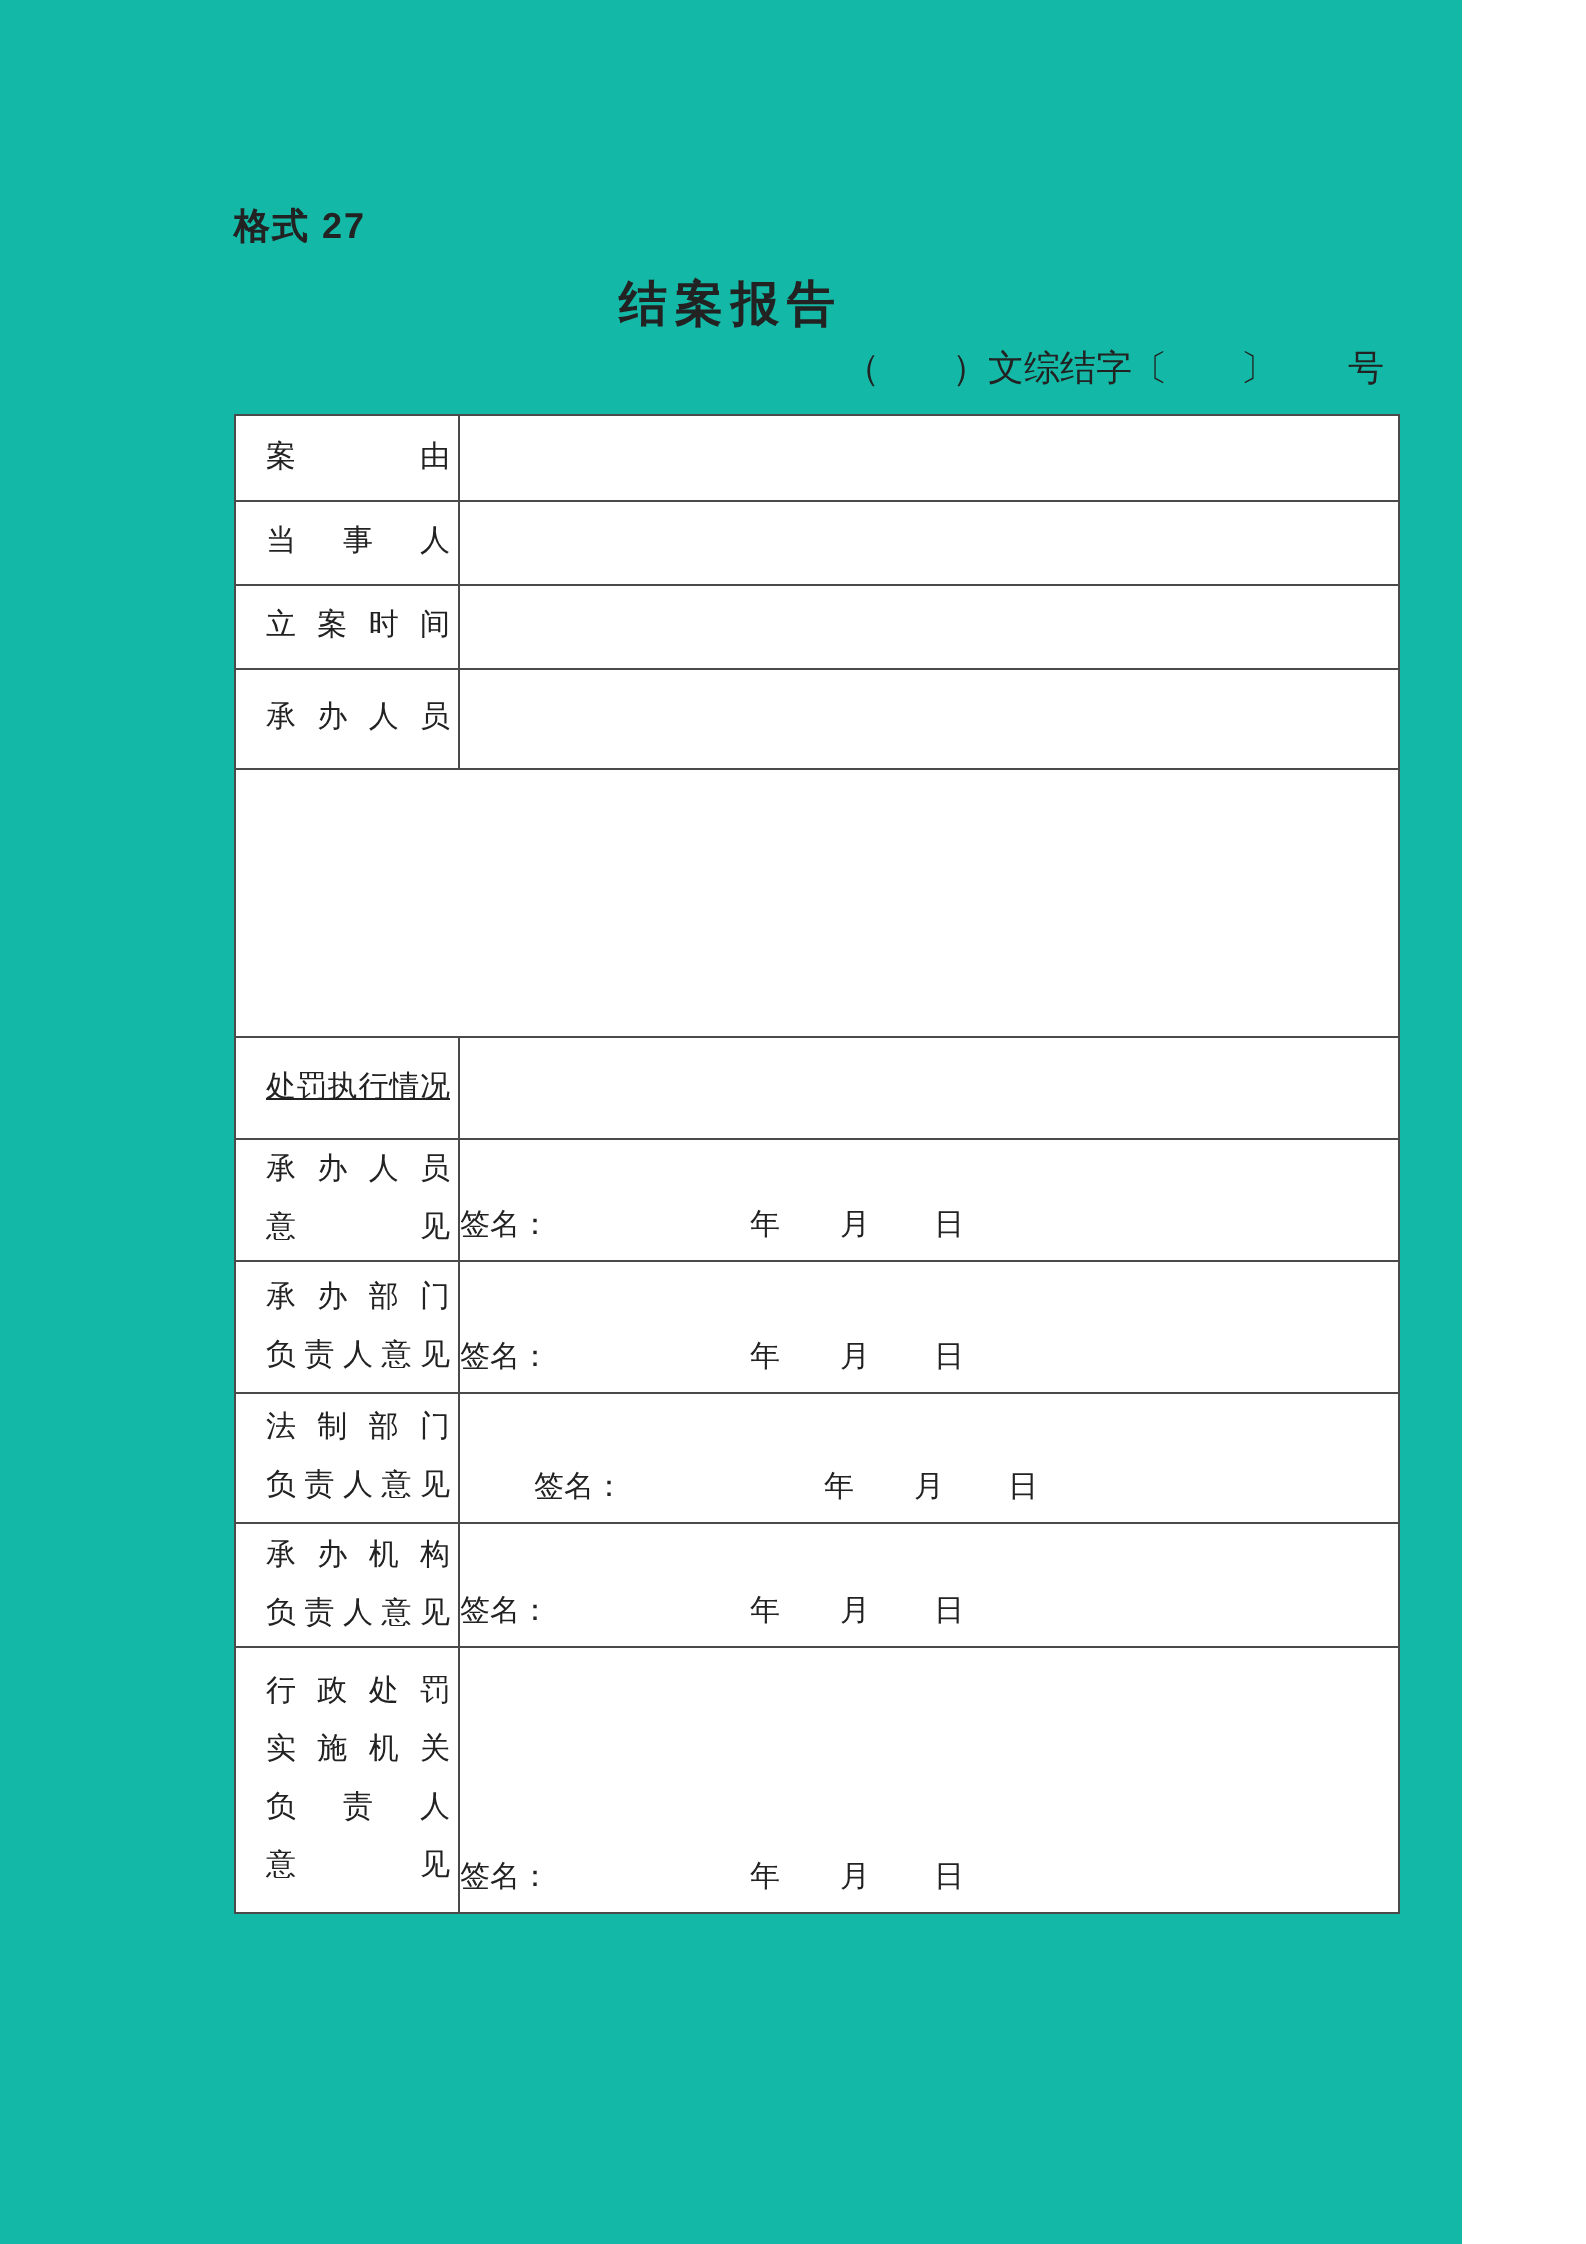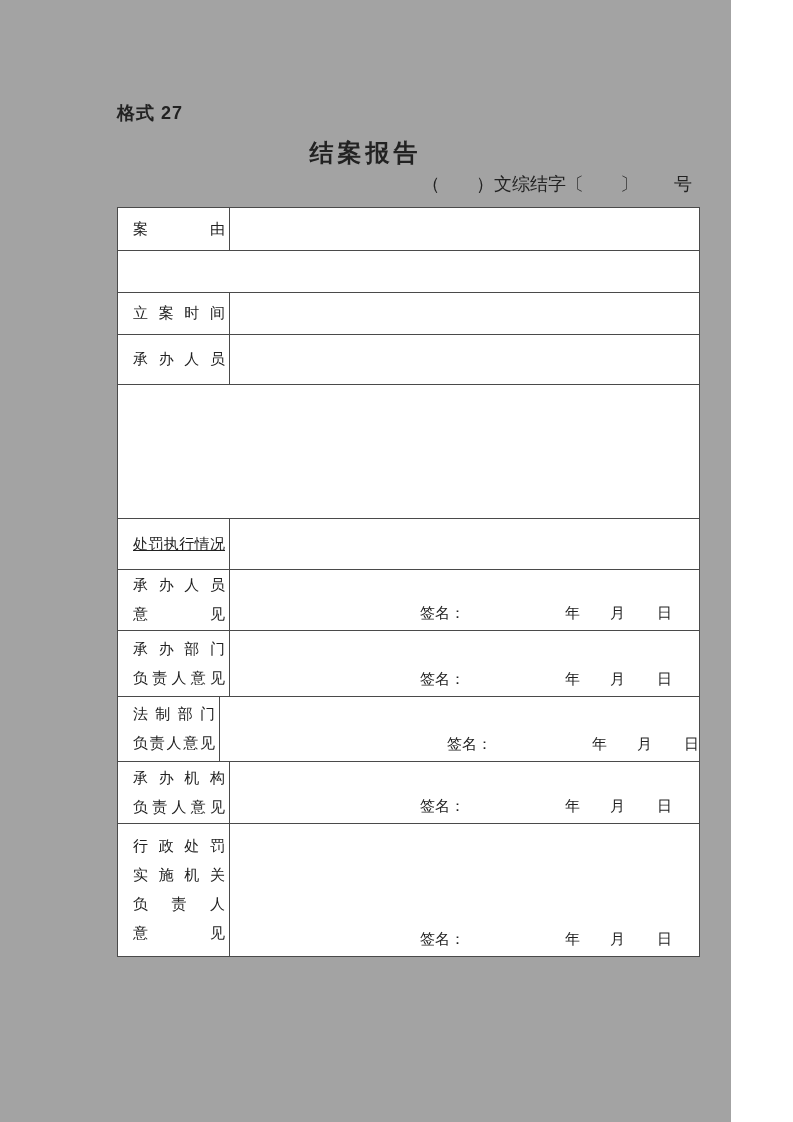--- a/index.html
+++ b/index.html
@@ -4,21 +4,21 @@
 <style>
   html, body {
     margin: 0;
     padding: 0;
     background: #ffffff;
   }
   .page {
     position: relative;
     width: 731px;
     height: 1122px;
-    background: #a3a3a3;
+    background: #14b8a6;
     color: #222222;
     font-family: "Liberation Serif", "DejaVu Serif", serif;
     overflow: hidden;
   }
   .format-label {
     position: absolute;
     left: 117px;
     top: 103px;
     font-family: "Liberation Sans", "DejaVu Sans", sans-serif;
     font-weight: bold;
@@ -93,21 +93,21 @@
     position: relative;
   }
   .sig-line {
     display: flex;
     align-items: baseline;
     font-size: 15px;
     line-height: 18px;
     padding-bottom: 8px;
     white-space: nowrap;
   }
-  .sig-name  { margin-left: 190px; }
+  .sig-name  { }
   .sig-year  { margin-left: 100px; }
   .sig-month { margin-left: 30px; }
   .sig-day   { margin-left: 32px; }
 </style>
 </head>
 <body>
 
 <div class="page">
   <div class="format-label">格式 27</div>
 
@@ -116,20 +116,23 @@
   <div class="doc-number">（　　）文综结字〔　　〕　　号</div>
 
   <div class="form-table">
       <div class="form-row" style="height: 43px;">
         <div class="label-cell">
           <div class="label-line">案由</div>
         </div>
         <div class="content-cell"></div>
       </div>
       <div class="form-row" style="height: 42px;">
+        <div class="label-cell">
+          <div class="label-line">当事人</div>
+        </div>
         <div class="content-cell"></div>
       </div>
       <div class="form-row" style="height: 42px; font-family: Liberation Serif, serif;">
         <div class="label-cell">
           <div class="label-line">立案时间</div>
         </div>
         <div class="content-cell"></div>
       </div>
       <div class="form-row" style="height: 50px;">
         <div class="label-cell">

